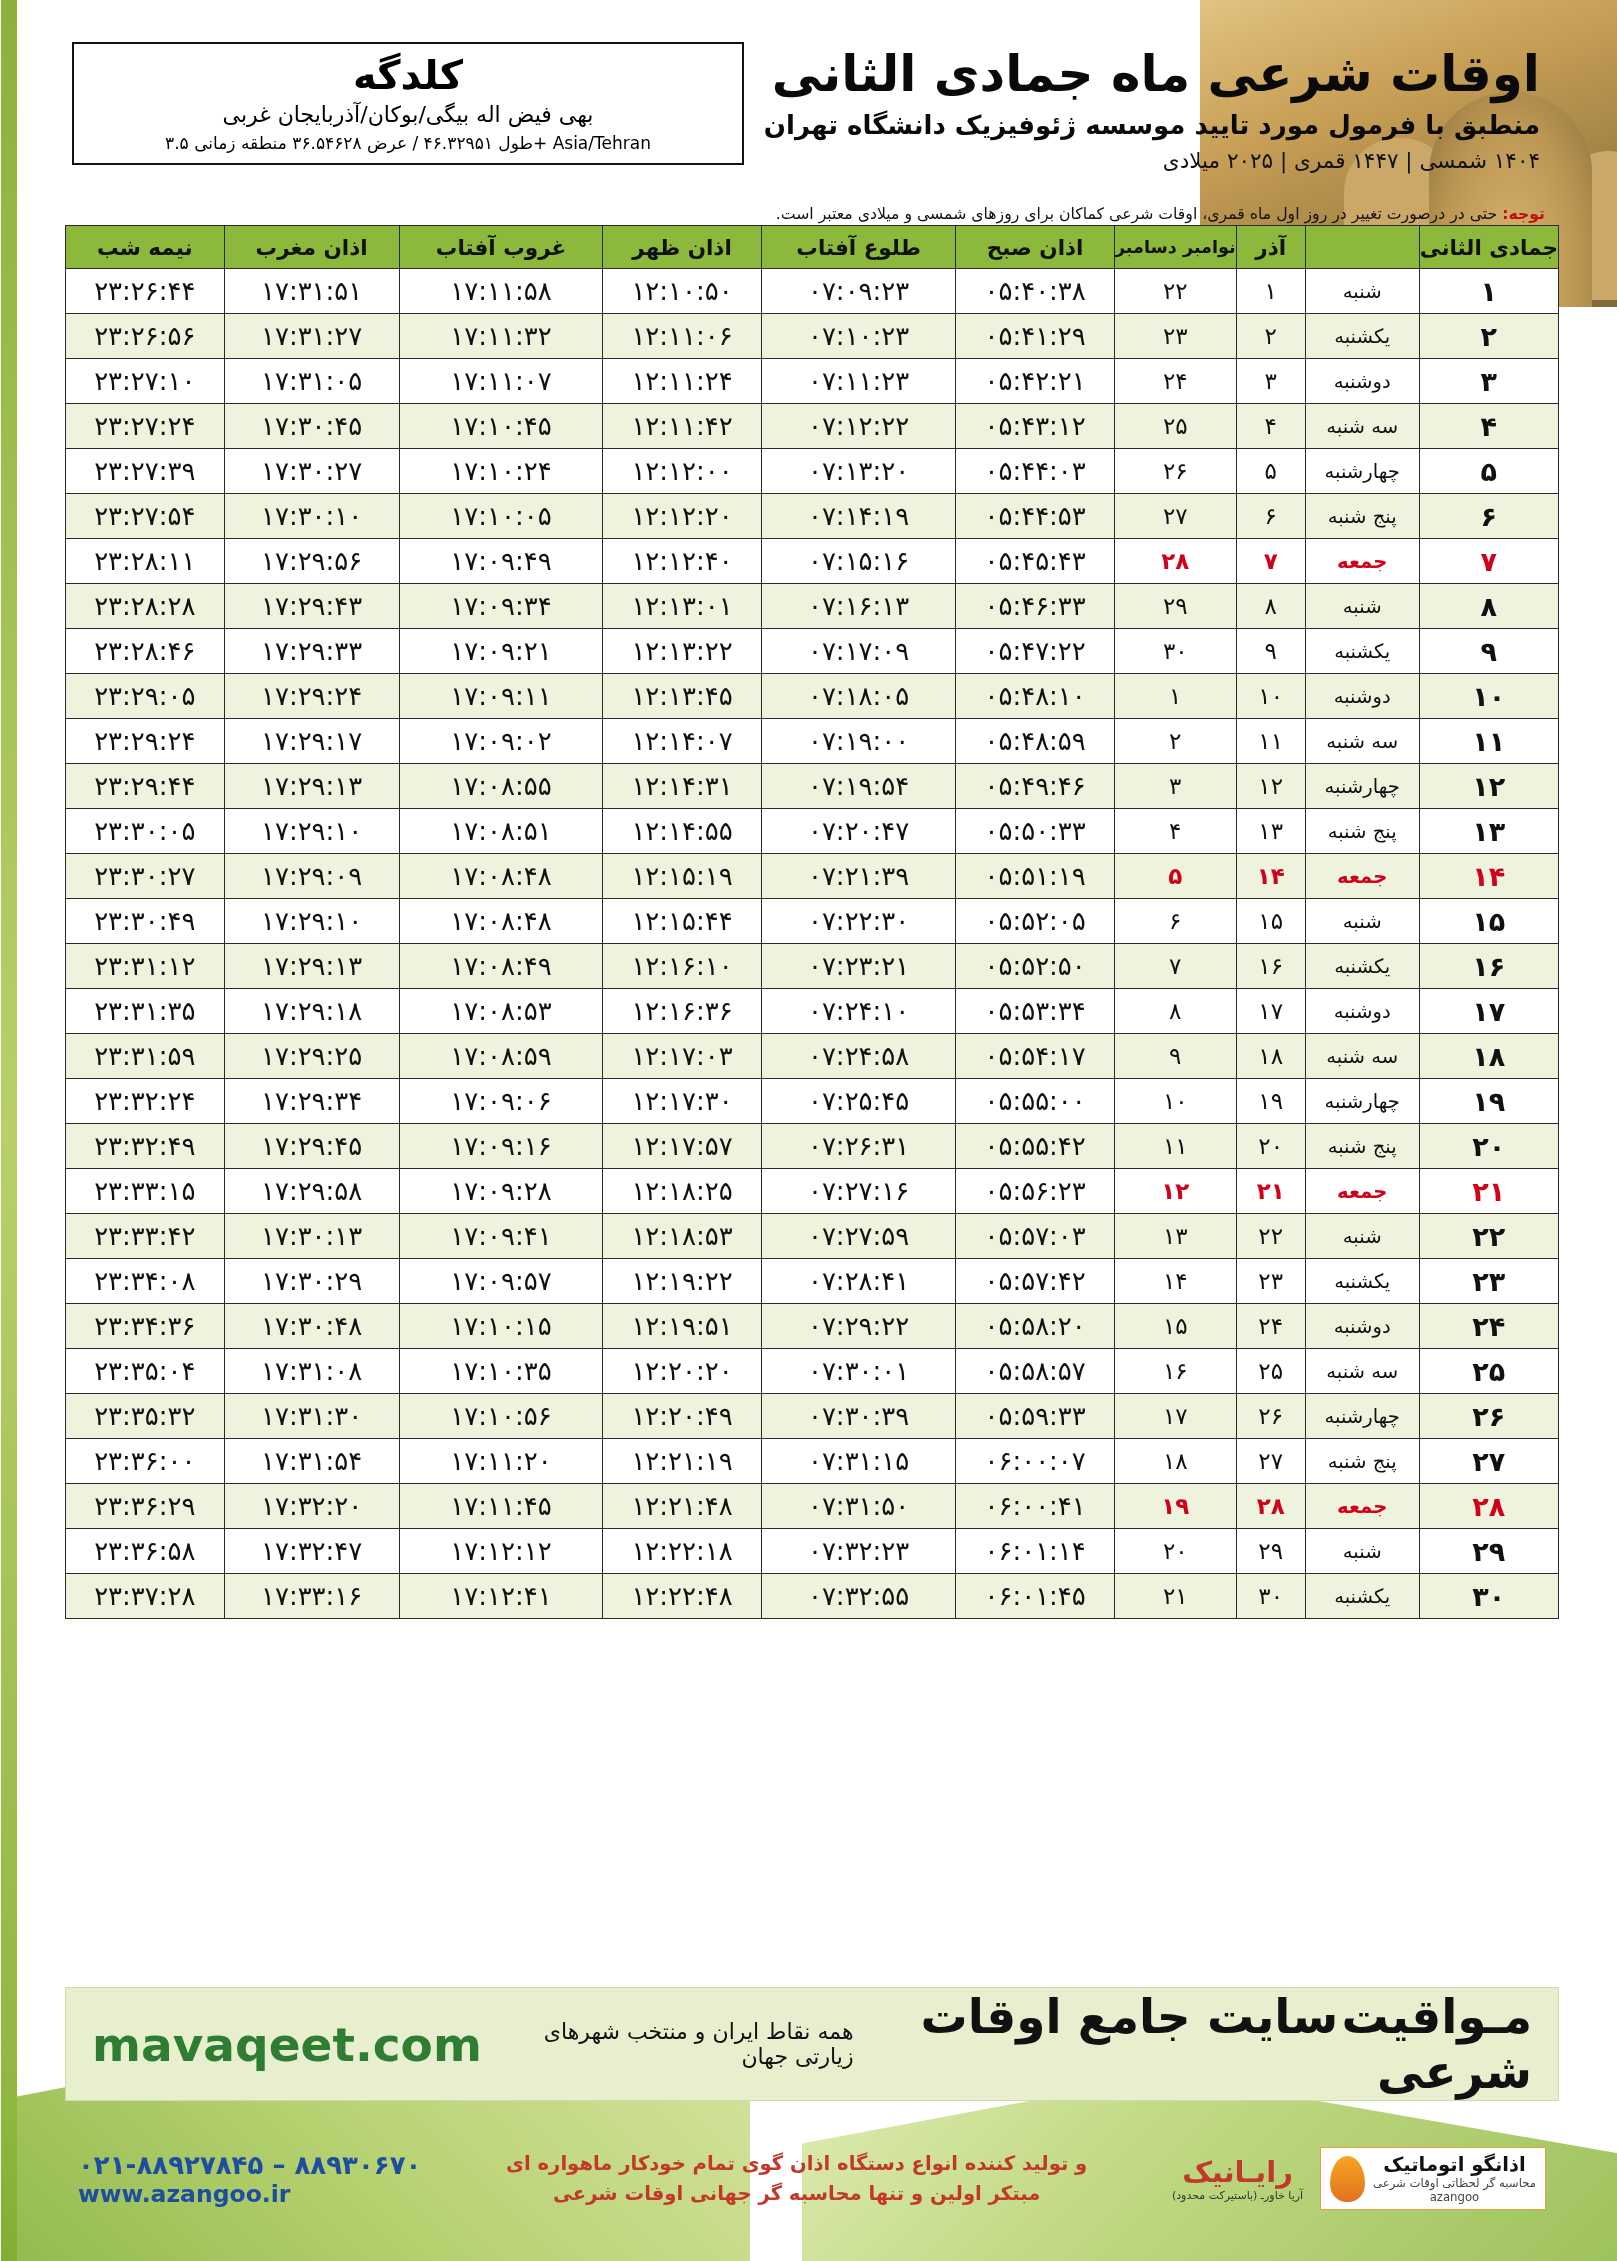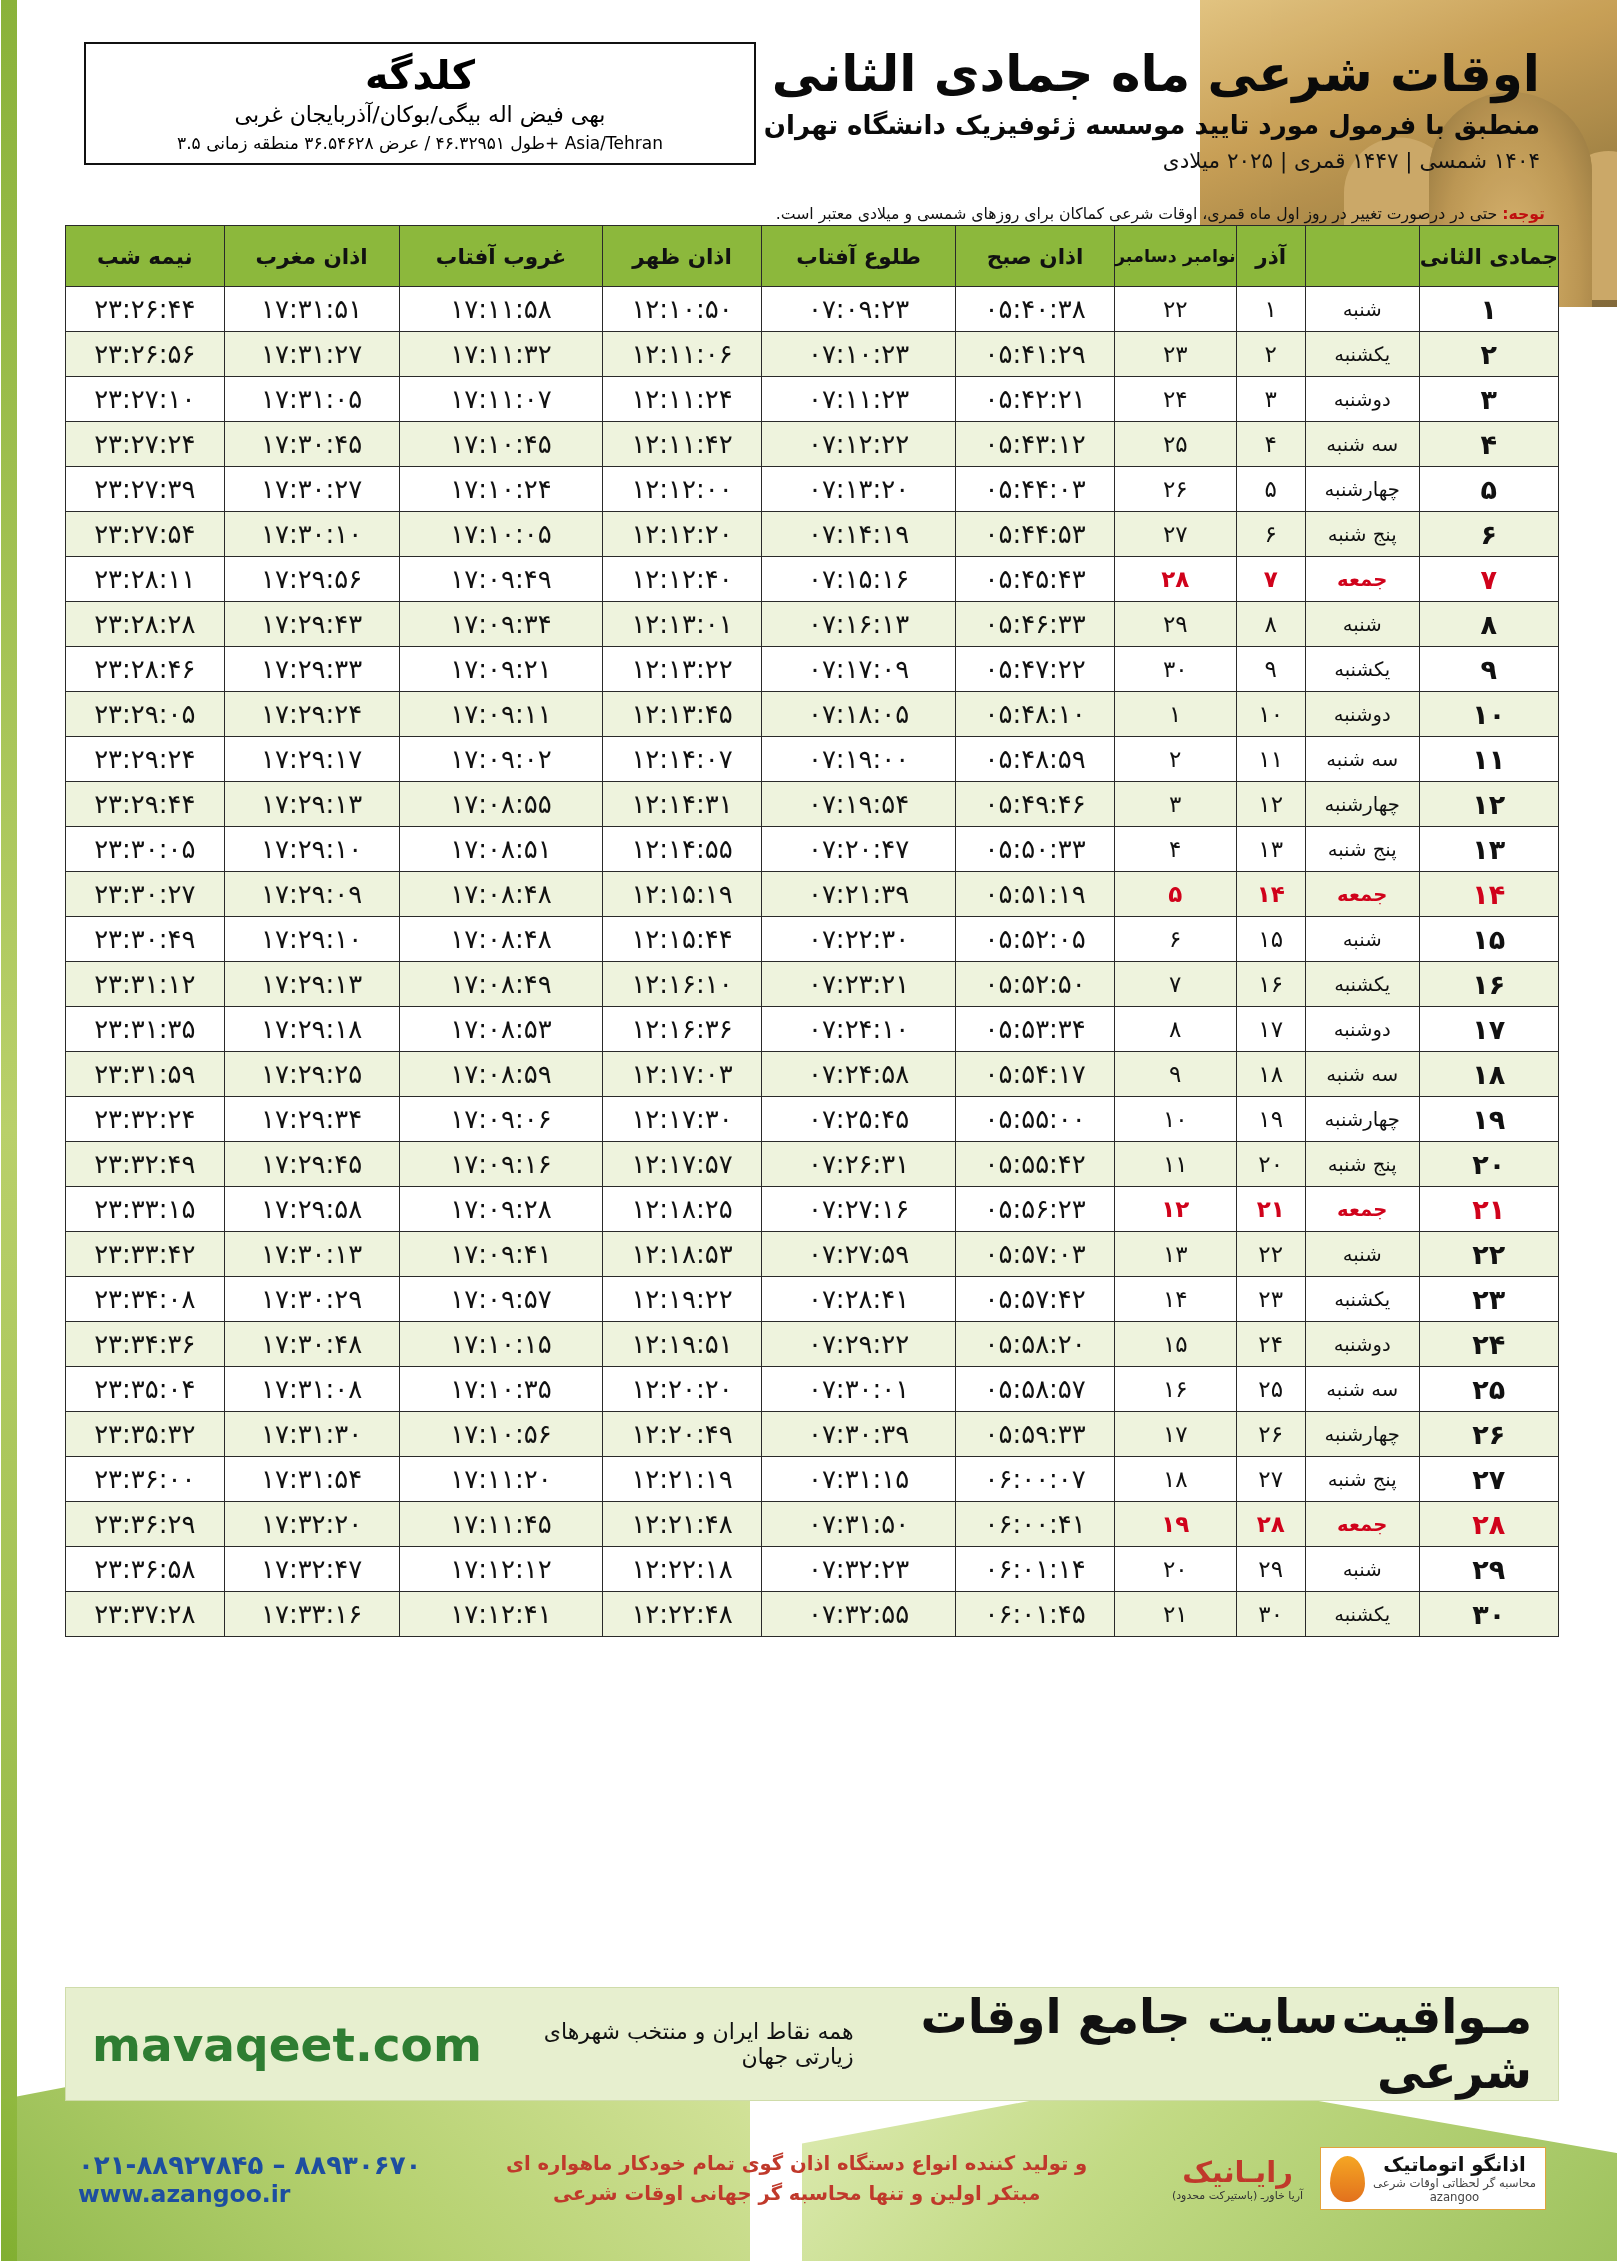--- a/index.html
+++ b/index.html
@@ -52,21 +52,21 @@
     letter-spacing:-0.7px;
   }
   .title-sub {
     font-size:26px; font-weight:bold; color:#0a0a0a; margin-top:6.5px;
   }
   .title-dates {
     font-size:21.5px; color:#111; margin-top:7.8px;
   }
 
   .city-box {
-    position:absolute; left:84px; top:3.9px; width:672px;
+    position:absolute; left:72px; top:3.9px; width:672px;
     border:2px solid #111; background:#ffffff; text-align:center;
     padding:9px 6.5px 10.4px 6.5px;
   }
   .city-name { font-size:40px; font-weight:bold; color:#000; line-height:1.1; }
   .city-region { font-size:22px; color:#000; margin-top:5.2px; }
   .city-coords { font-size:17px; color:#000; margin-top:5.9px; direction:ltr; }
 
   .note-line {
     position:absolute; left:64px; top:166px; width:1481px;
     text-align:right; font-size:15.7px; color:#111; direction:rtl;
@@ -75,21 +75,21 @@
 
   
   .table-wrap { position:absolute; left:65px; top:225px; width:1494px; }
   table { border-collapse:collapse; width:1494px; direction:rtl; }
   th, td {
     border:1.3px solid #2a2a2a; text-align:center; padding:0;
     font-family:"DejaVu Sans","Liberation Sans",sans-serif;
   }
   thead th {
     background:#8cb83c; color:#111; font-size:21.5px; font-weight:bold;
-    height:61px; white-space:nowrap;
+    height:43px; white-space:nowrap;
   }
   thead th.small { font-size:17.6px; }
   tbody td { height:45px; font-size:26px; color:#111; background:#ffffff; }
   tbody tr:nth-child(even) td { background:#eef3dd; }
   tbody td.time { font-size:26px; letter-spacing:0px; }
   tbody td.idx { font-size:27px; font-weight:bold; width:69px; }
   tbody td.weekday { font-size:19.6px; width:114px; }
   tbody td.greg { font-size:23px; width:69px; }
   tbody td.solar { font-size:23px; width:69px; }
   .friday { color:#d0021b !important; font-weight:bold; }

